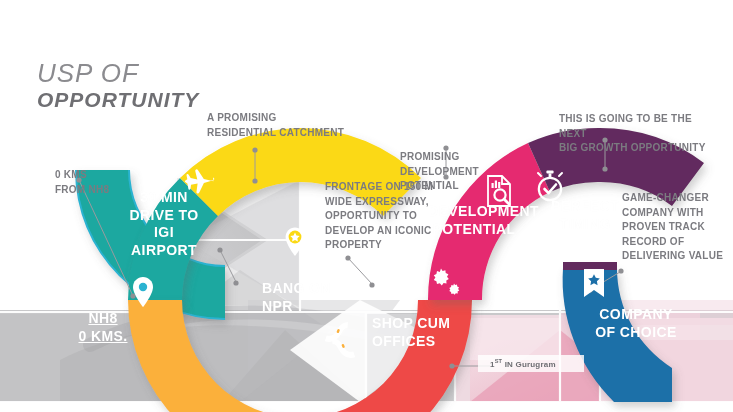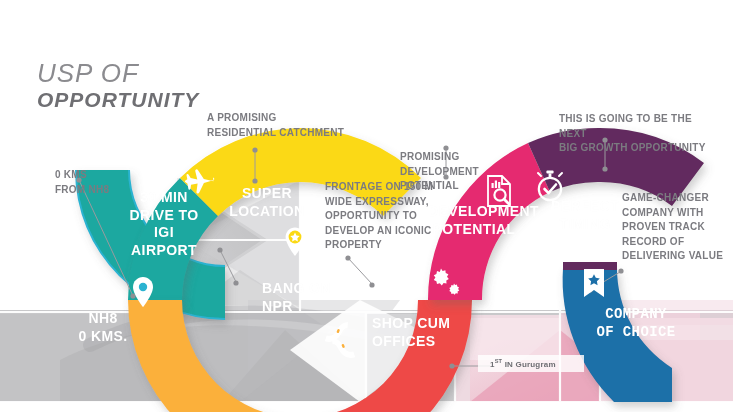--- a/index.html
+++ b/index.html
@@ -189,44 +189,42 @@
         <circle cx="621" cy="271" r="2.6"></circle>
       <circle cx="452" cy="366" r="2.6"></circle>
     </g>
   </svg>
 
   <div class="title-block">
     <div class="title-1">USP OF</div>
     <div class="title-2">OPPORTUNITY</div>
   </div>
 
-  <div class="seglabel" style="left:62px;top:310px;width:82px;">NH8
+  <div class="seglabel" style="left:62px;top:310px;width:82px;text-decoration:underline;">NH8
 0 KMS.</div>
 
   <div class="seglabel" style="left:128px;top:189px;width:72px;">30 MIN
 DRIVE TO
 IGI
 AIRPORT</div>
 
-  <div class="seglabel" style="left:222px;top:185px;width:90px;">SUPER
-LOCATION</div>
 
   <div class="seglabel" style="left:372px;top:315px;width:82px;text-align:left;">SHOP CUM
 OFFICES</div>
 
   <div class="seglabel" style="left:262px;top:280px;width:80px;text-align:left;">BANG ON
 NPR</div>
 
   <div class="seglabel" style="left:428px;top:203px;width:92px;">DEVELOPMENT
 POTENTIAL</div>
 
   <div class="seglabel" style="left:550px;top:198px;width:70px;">PERFECT
 TIMING</div>
 
-  <div class="seglabel" style="left:592px;top:306px;width:88px;font-family:Liberation Mono, monospace;">COMPANY
+  <div class="seglabel" style="left:592px;top:306px;width:88px;">COMPANY
 OF CHOICE</div>
 
   <div class="callout" style="left:55px;top:168px;width:90px;">0 KMS
 FROM NH8</div>
 
   <div class="callout" style="left:207px;top:111px;width:140px;">A PROMISING
 RESIDENTIAL CATCHMENT</div>
 
   <div class="callout" style="left:325px;top:180px;width:108px;">FRONTAGE ON 150 M
 WIDE EXPRESSWAY,

